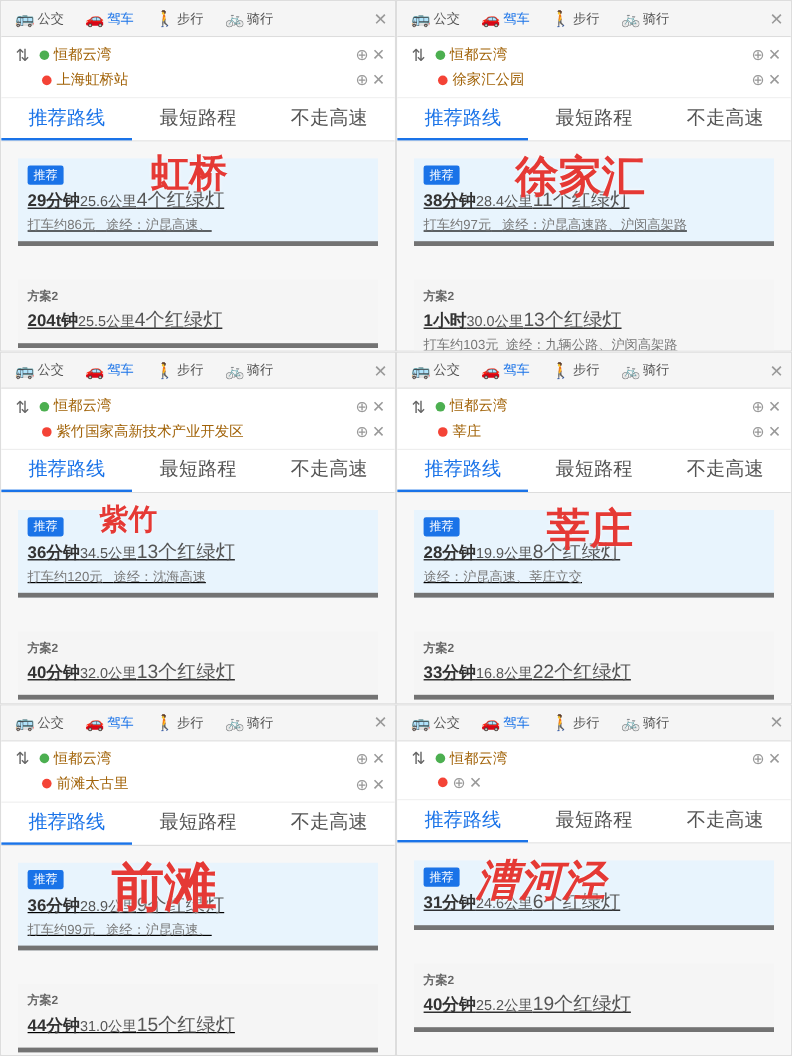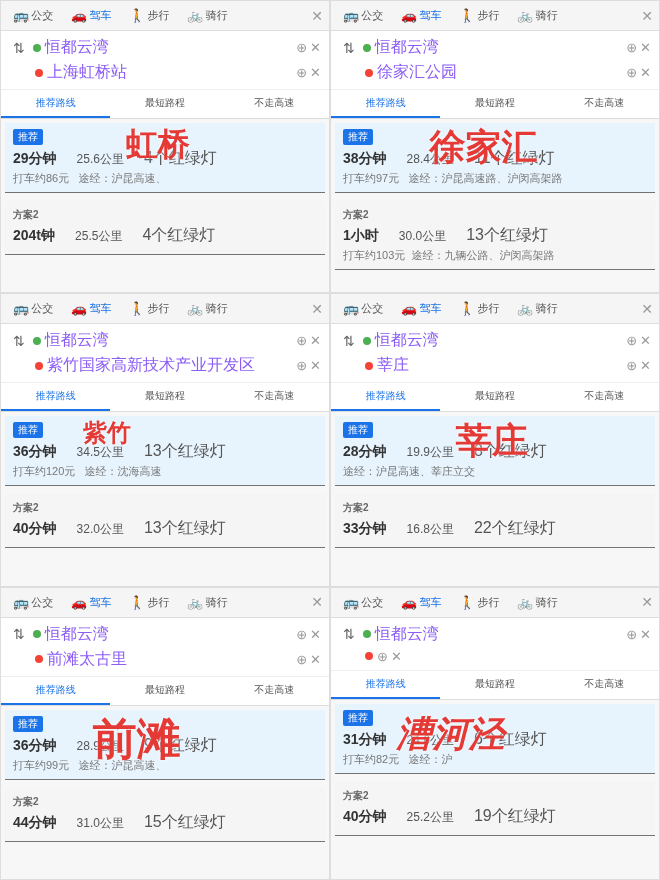--- a/index.html
+++ b/index.html
@@ -82,22 +82,22 @@
       flex-shrink: 0;
     }
     .route-dot-red {
       width: 8px; height: 8px;
       border-radius: 50%;
       background: #f44336;
       flex-shrink: 0;
     }
     .route-name {
       flex: 1;
-      font-size: 16px;
-      color: #8b5cf6;
+      font-size: 12px;
+      color: #a16207;
     }
     .route-icons {
       display: flex;
       gap: 3px;
     }
     .route-icon-btn {
       font-size: 13px;
       color: #999;
       cursor: pointer;
       background: none;
@@ -114,43 +114,44 @@
     
     .tab-bar {
       display: flex;
       border-bottom: 1px solid #ddd;
       background: #fff;
     }
     .tab {
       flex: 1;
       text-align: center;
       padding: 6px 0;
-      font-size: 10px;
+      font-size: 16px;
       color: #555;
       cursor: pointer;
       border-bottom: 2px solid transparent;
     }
     .tab.active {
       color: #1a73e8;
       border-bottom: 2px solid #1a73e8;
     }
     
     .route-results {
       flex: 1;
       overflow: hidden;
       background: #f7f7f7;
       display: flex;
       flex-direction: column;
       gap: 0;
     }
     .result-card {
       background: #e8f0fe;
-      margin: 4px;
+      margin: 14px;
       padding: 6px 8px;
-      border-bottom: 1px solid #737373;
+      border-bottom: 4px solid #737373;
+      text-decoration: underline;
     }
     .result-card.recommend {
       background: #e8f4fd;
     }
     .result-card.alt {
       background: #f5f5f5;
     }
     .recommend-label {
       display: inline-block;
       background: #1a73e8;
@@ -163,21 +164,21 @@
     .alt-label {
       display: inline-block;
       color: #666;
       font-size: 10px;
       margin-bottom: 3px;
       font-weight: bold;
     }
     .route-main-info {
       display: flex;
       align-items: baseline;
-      gap: 20px;
+      gap: 0;
       margin-bottom: 2px;
     }
     .route-time {
       font-size: 14px;
       font-weight: bold;
       color: #333;
     }
     .route-dist {
       font-size: 12px;
       color: #555;
@@ -617,24 +618,20 @@
       <div class="tab">不走高速</div>
     </div>
     <div class="route-results">
       <div class="result-card recommend">
     <span class="recommend-label">推荐</span>
     <div class="route-main-info">
       <span class="route-time">31分钟</span>
       <span class="route-dist">24.6公里</span>
       <span class="route-lights">6个红绿灯</span>
     </div>
-    <div class="route-detail">
-      <span>打车约82元</span>&nbsp;&nbsp;
-      <span>途经：沪</span>
-    </div>
   </div>
       <div class="result-card alt">
     <span class="alt-label">方案2</span>
     <div class="route-main-info">
       <span class="route-time">40分钟</span>
       <span class="route-dist">25.2公里</span>
       <span class="route-lights">19个红绿灯</span>
     </div>
     
   </div>

